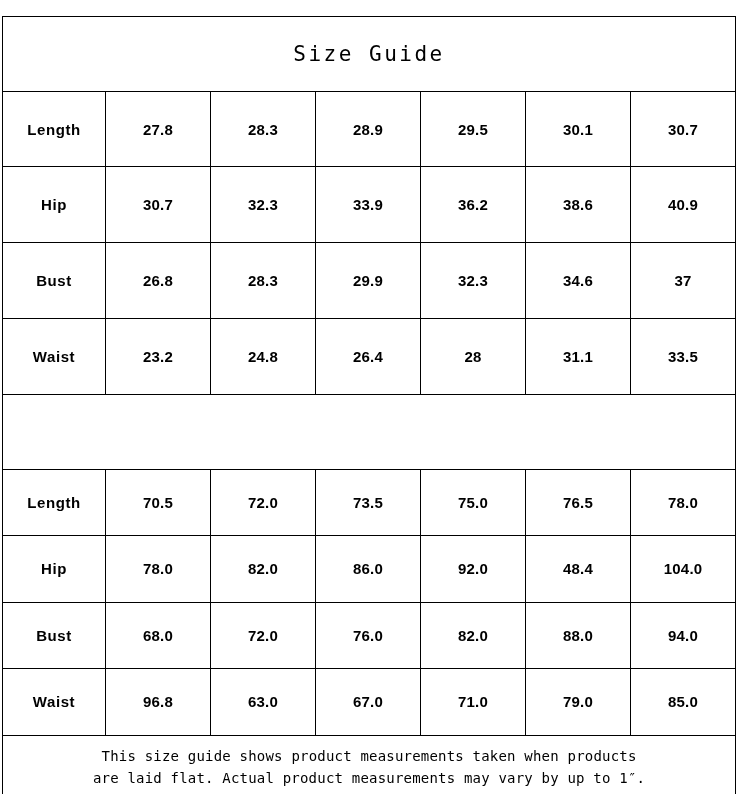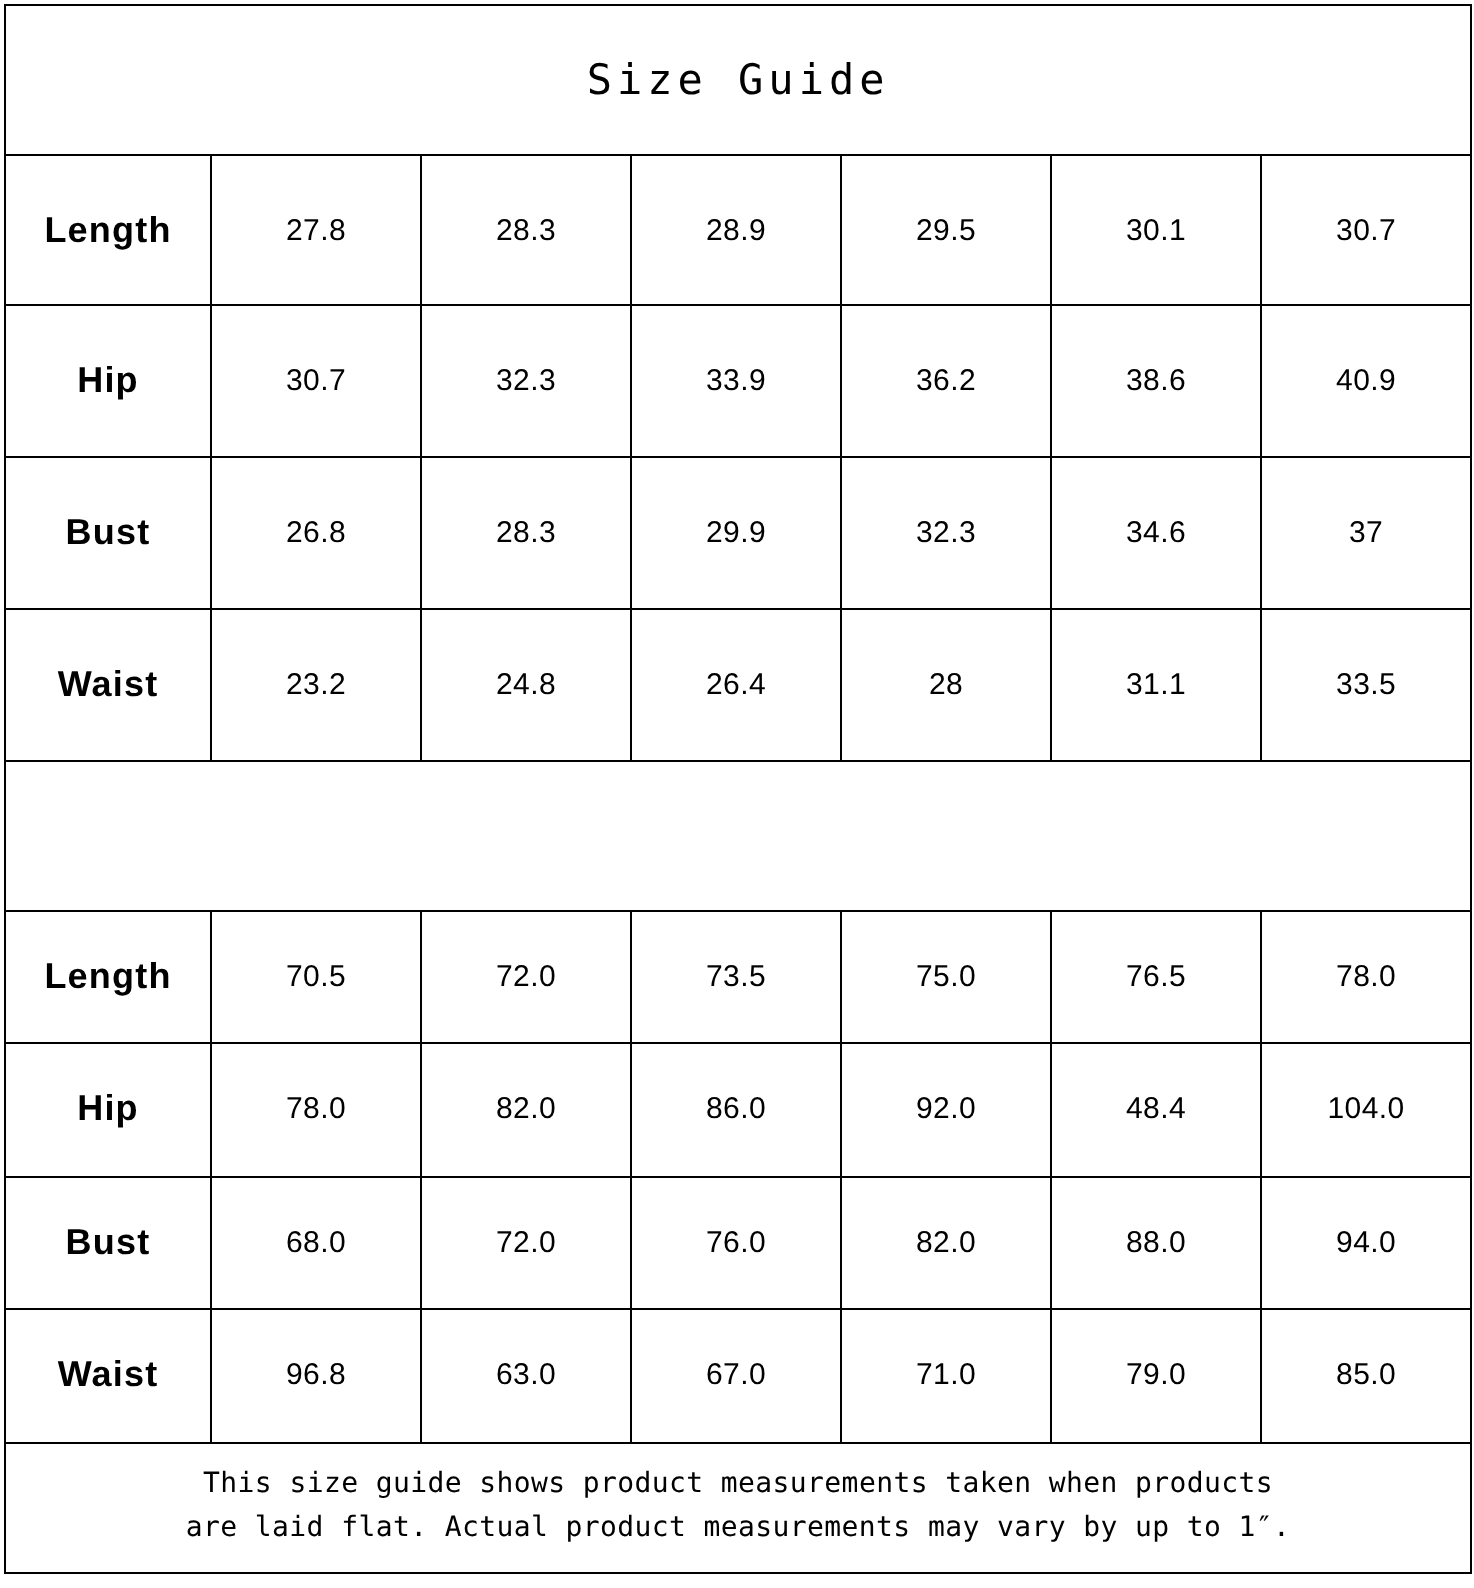--- a/index.html
+++ b/index.html
@@ -14,21 +14,21 @@
     font-family: "Liberation Sans", sans-serif;
     color: #000000;
     -webkit-font-smoothing: none;
   }
 
   #size-guide-root {
     position: relative;
     width: 737px;
     height: 794px;
     box-sizing: border-box;
-    padding: 2px 3px 7px 2px;
+    padding: 16px 3px 7px 2px;
   }
 
   table.size-table {
     width: 100%;
     height: 785px;
     border-collapse: collapse;
     table-layout: fixed;
     border: 1px solid #000000;
   }
 
@@ -59,28 +59,28 @@
   .header-cell {
     font-size: 15px;
     font-weight: bold;
     letter-spacing: 0.6px;
   }
   .head-row-inch .header-cell { height: 65px; }
   .head-row-cm .header-cell   { height: 62px; }
 
   
   .data-label {
-    font-size: 18px;
+    font-size: 15px;
     font-weight: bold;
     letter-spacing: 0.6px;
     margin-top: 24px;
   }
   .data-value {
     font-size: 15px;
-    font-weight: 400;
+    font-weight: 700;
     letter-spacing: 0.2px;
   }
   tr.data-row-inch td { height: 64px; }
   tr.data-row-cm td   { height: 56px; }
 
   
   .spacer-cell {
     height: 63px;
     border-left: none;
     border-right: none;

